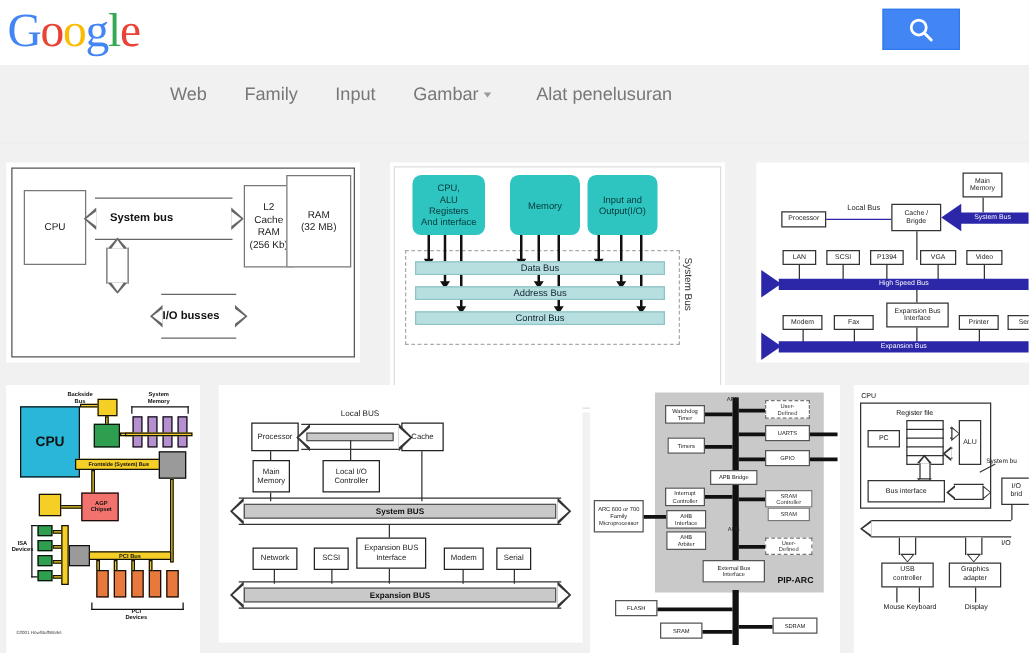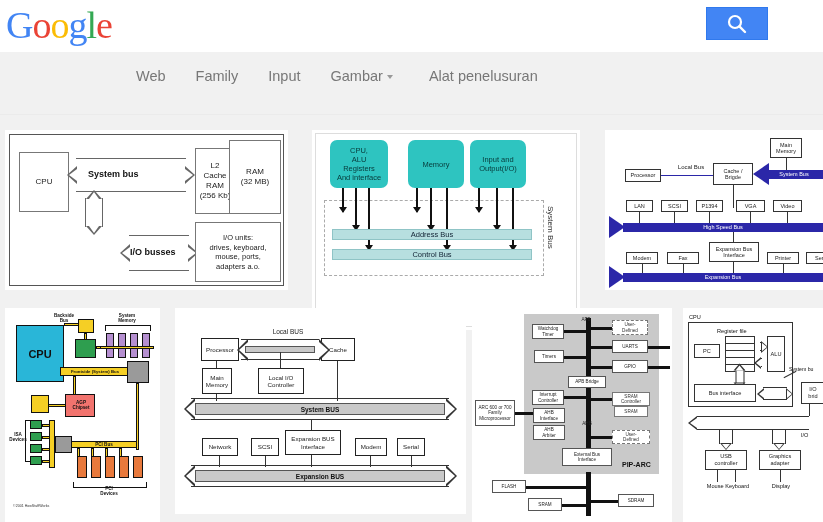--- a/index.html
+++ b/index.html
@@ -258,26 +258,20 @@
       </div>
 
 
       <div class="arrowH" style="left:115px;top:105px;width:78px;height:36px;">
         <div class="shaft"></div>
           <div class="hL"></div>
           <div class="hR"></div>
       </div>
       <div class="arrowlbl" style="left:125px;top:117px;">I/O busses</div>
 
-      <div class="bx" style="left:190px;top:92px;width:86px;height:60px;flex-direction:column;font-size:7.5px;line-height:9.5px;">
-        <span>I/O units:</span>
-        <span>drives, keyboard,</span>
-        <span>mouse, ports,</span>
-        <span>adapters a.o.</span>
-      </div>
     </div>
   </div>
 
   <div class="tile" id="tile2">
     <div class="tile-inner" id="t2">
       <div class="dash" style="left:3px;top:3px;right:3px;bottom:3px;border-style:solid;border-color:#ddd;"></div>
 
       <div class="teal" style="left:18px;top:10px;width:58px;height:48px;flex-direction:column;">
         <span>CPU,</span>
         <span>ALU</span>
@@ -297,20 +291,23 @@
       <div class="vline" style="left:30px;top:58px;height:24px;"></div>
       <div class="vline" style="left:43px;top:58px;height:42px;"></div>
       <div class="vline" style="left:56px;top:58px;height:62px;"></div>
       <div class="vline" style="left:104px;top:58px;height:24px;"></div>
       <div class="vline" style="left:118px;top:58px;height:42px;"></div>
       <div class="vline" style="left:134px;top:58px;height:62px;"></div>
       <div class="vline" style="left:166px;top:58px;height:24px;"></div>
       <div class="vline" style="left:184px;top:58px;height:42px;"></div>
       <div class="vline" style="left:200px;top:58px;height:62px;"></div>
 
+      <div class="busbar" style="left:20px;top:79px;width:200px;">
+          <span>Data Bus</span>
+        </div>
       <div class="busbar" style="left:20px;top:99px;width:200px;">
           <span>Address Bus</span>
         </div>
       <div class="busbar" style="left:20px;top:119px;width:200px;">
           <span>Control Bus</span>
         </div>
 
       <div class="sysbuslbl" style="left:234px;top:76px;">System Bus</div>
     </div>
   </div>

